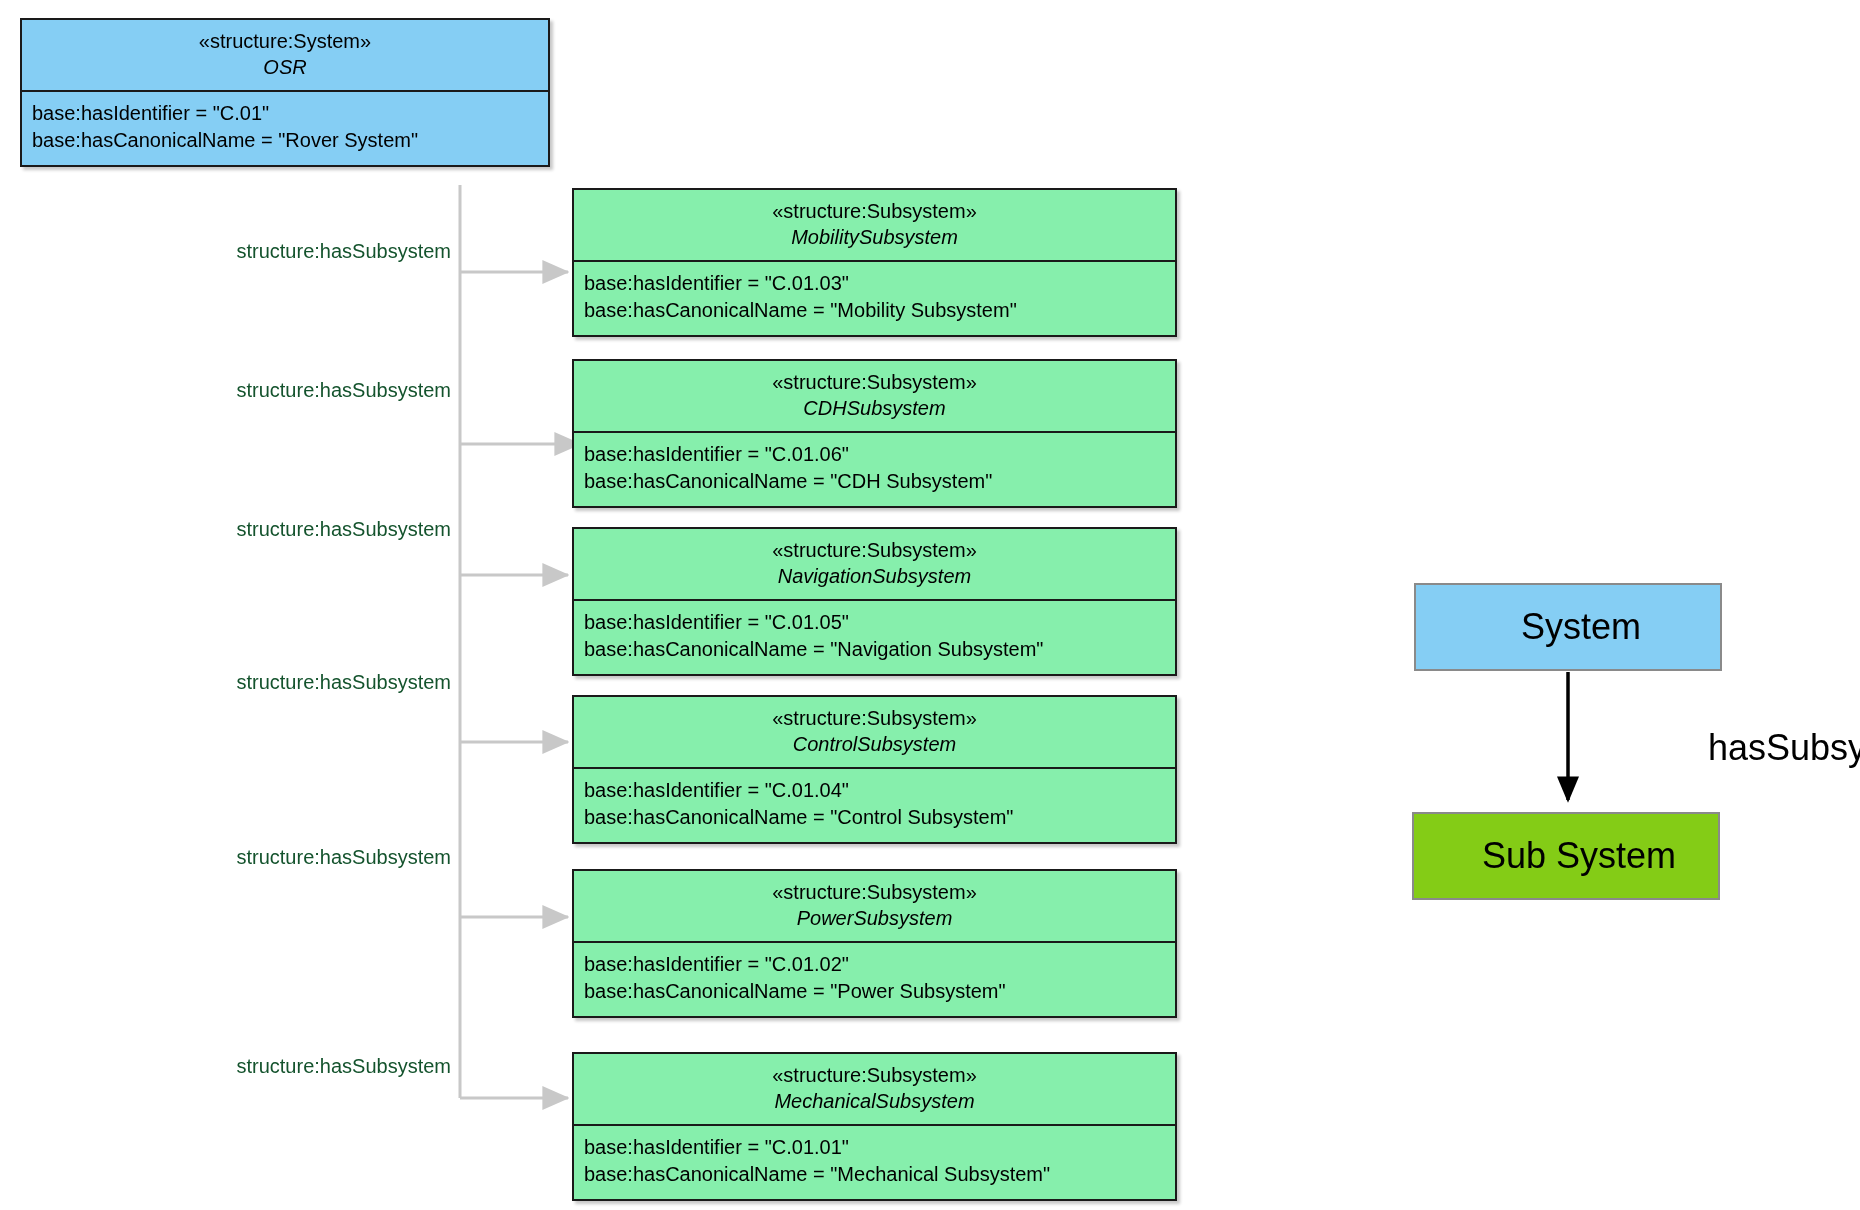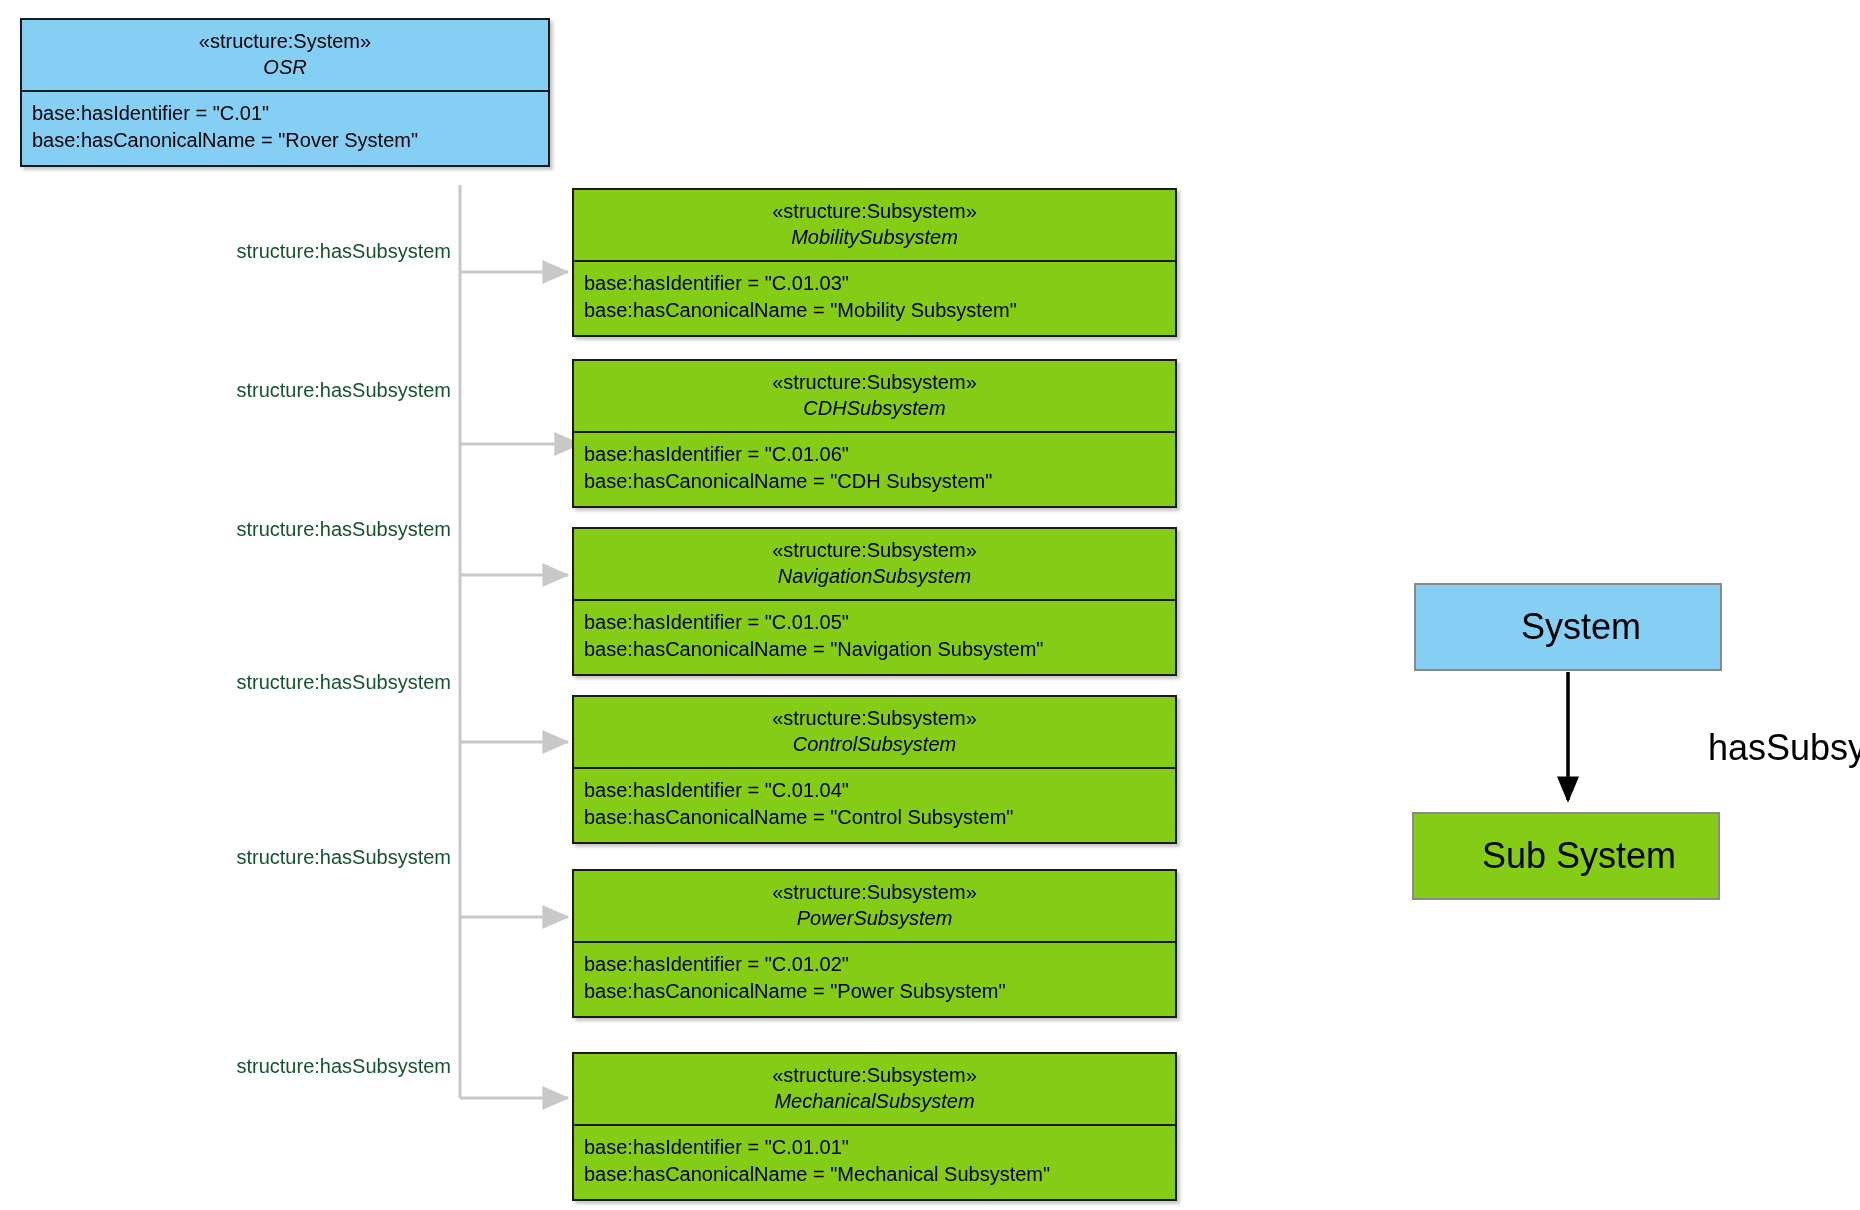--- a/index.html
+++ b/index.html
@@ -27,21 +27,21 @@
     height: 1210px;
     pointer-events: none;
   }
 
   
   .node {
     position: absolute;
     box-sizing: border-box;
     border: 2px solid #1a1a1a;
     box-shadow: 3px 3px 3px rgba(0,0,0,0.22);
-    background: #84cc16;
+    background: #86efac;
   }
   .node.system {
     background: #85CEF4;
   }
   .node .head {
     text-align: center;
     padding: 8px 6px 9px 6px;
     line-height: 1.32;
     font-size: 20px;
     color: #000000;

